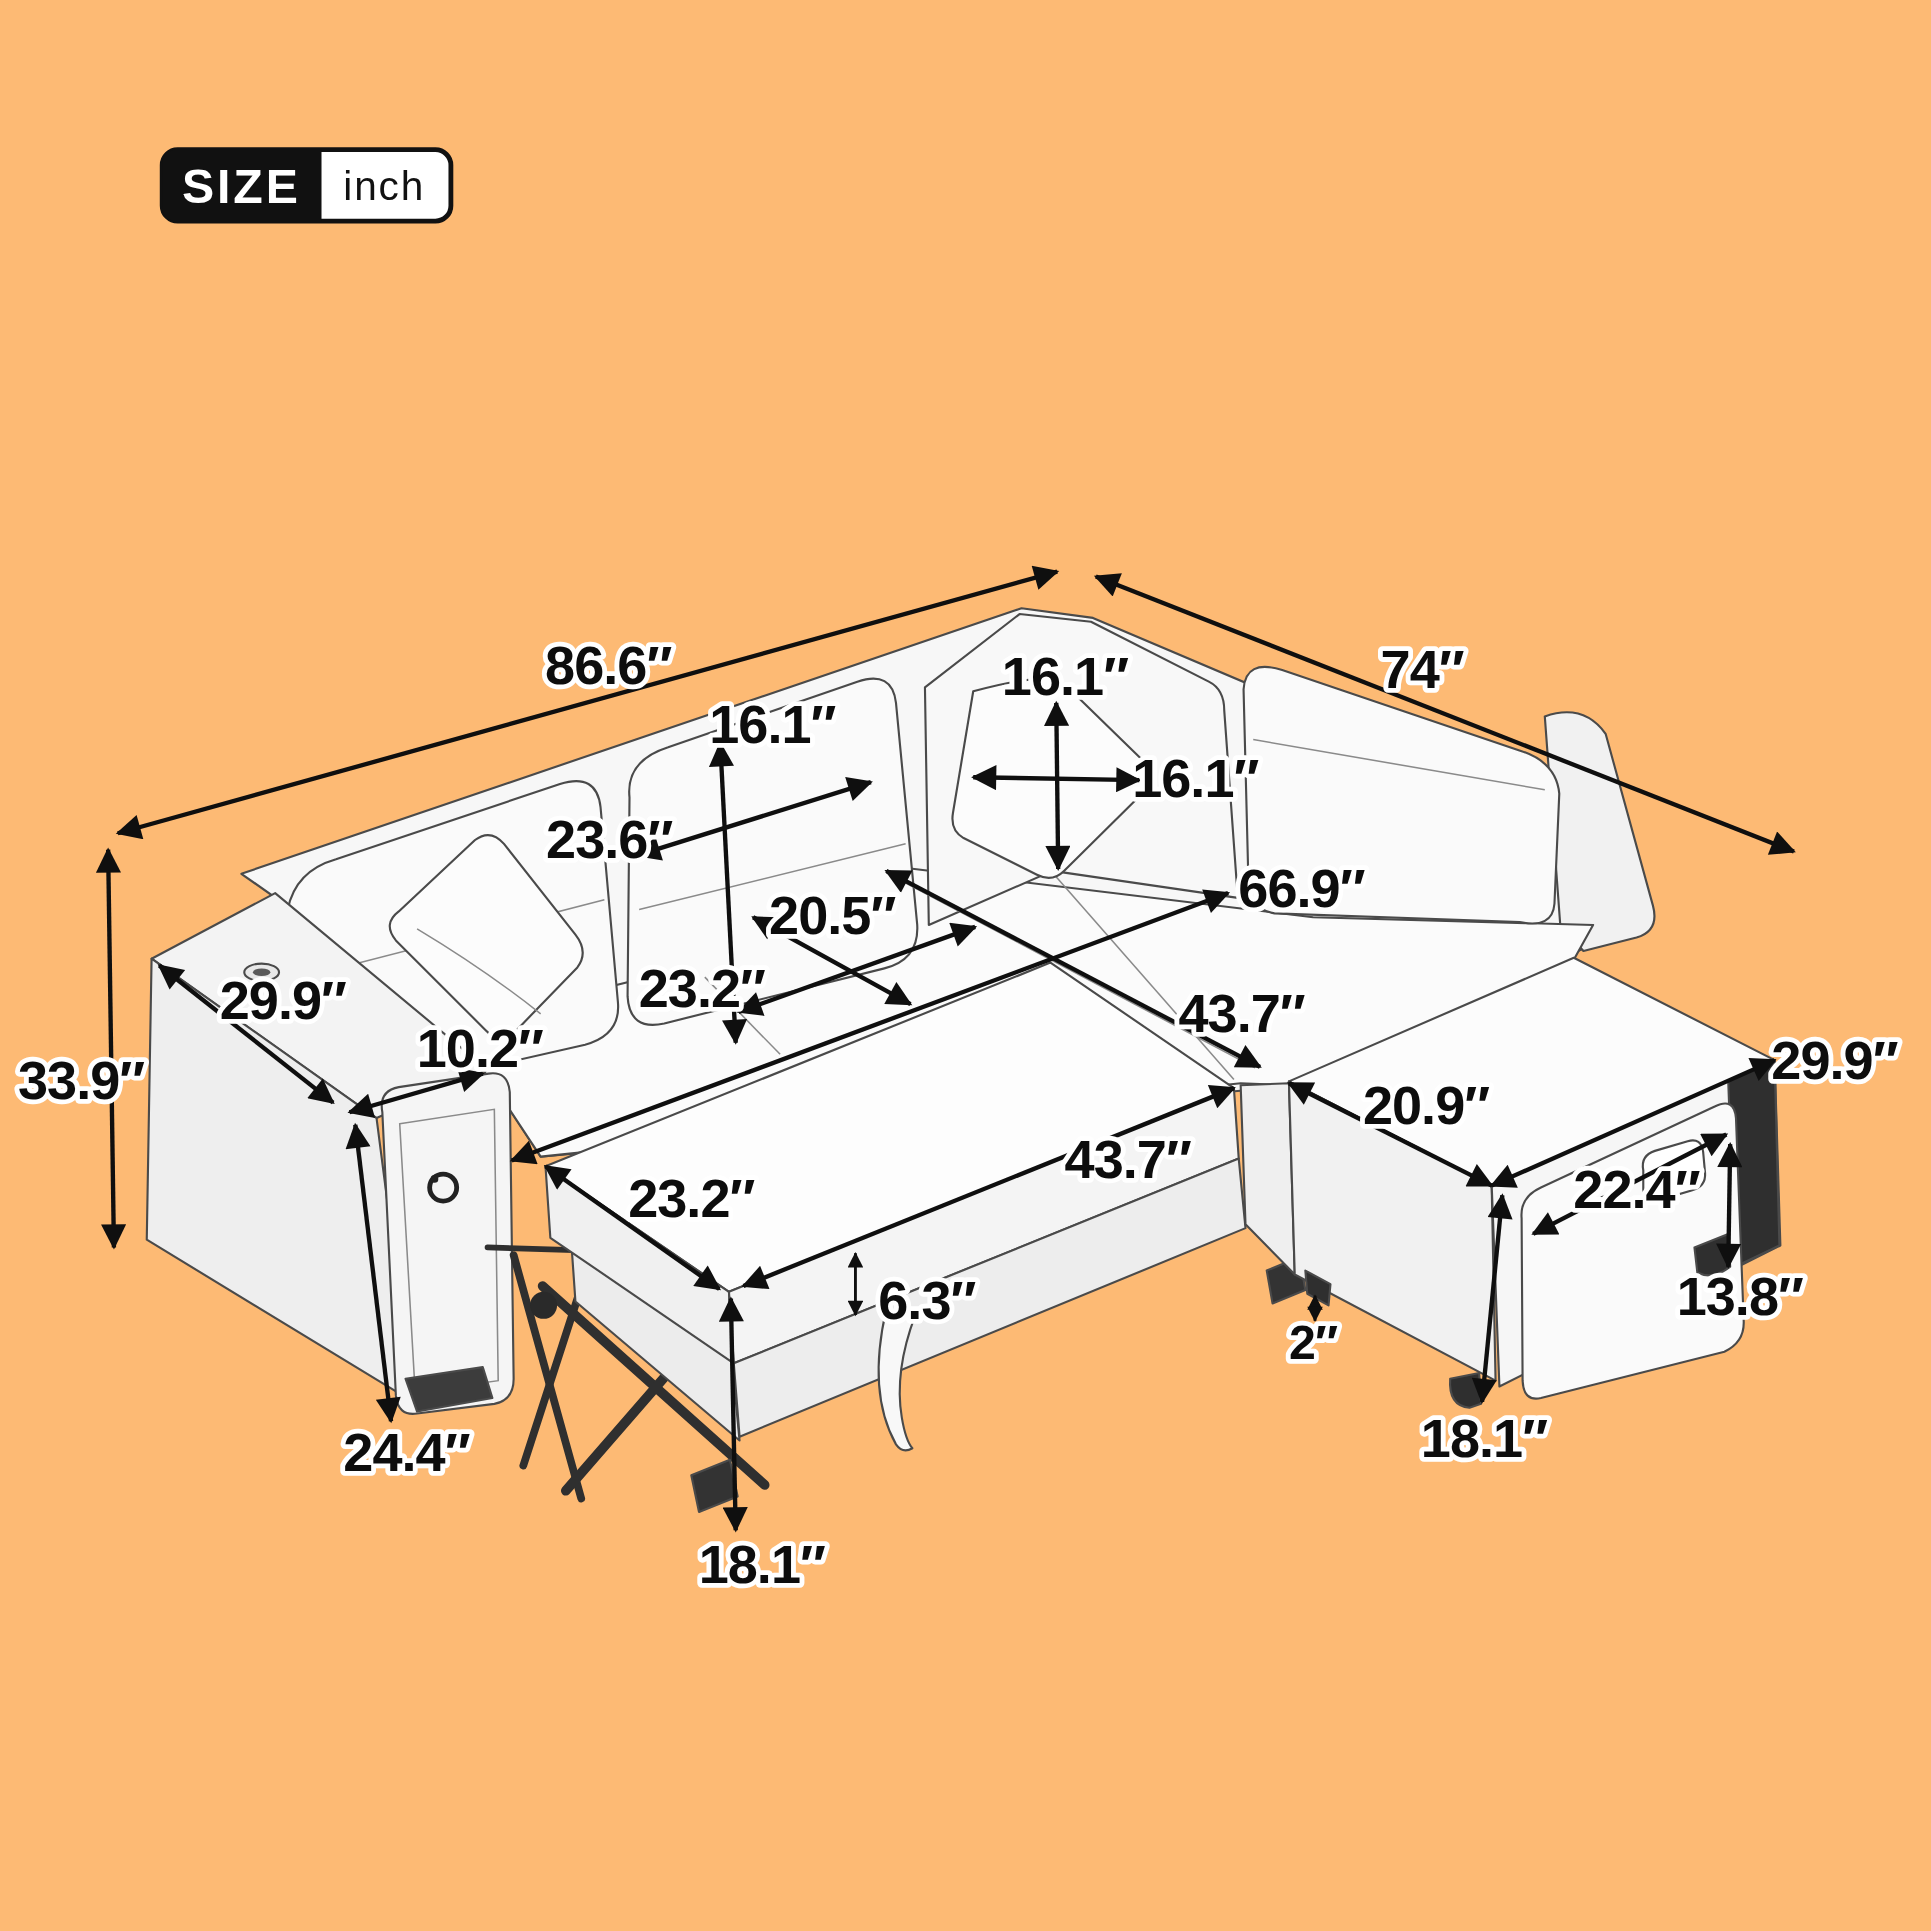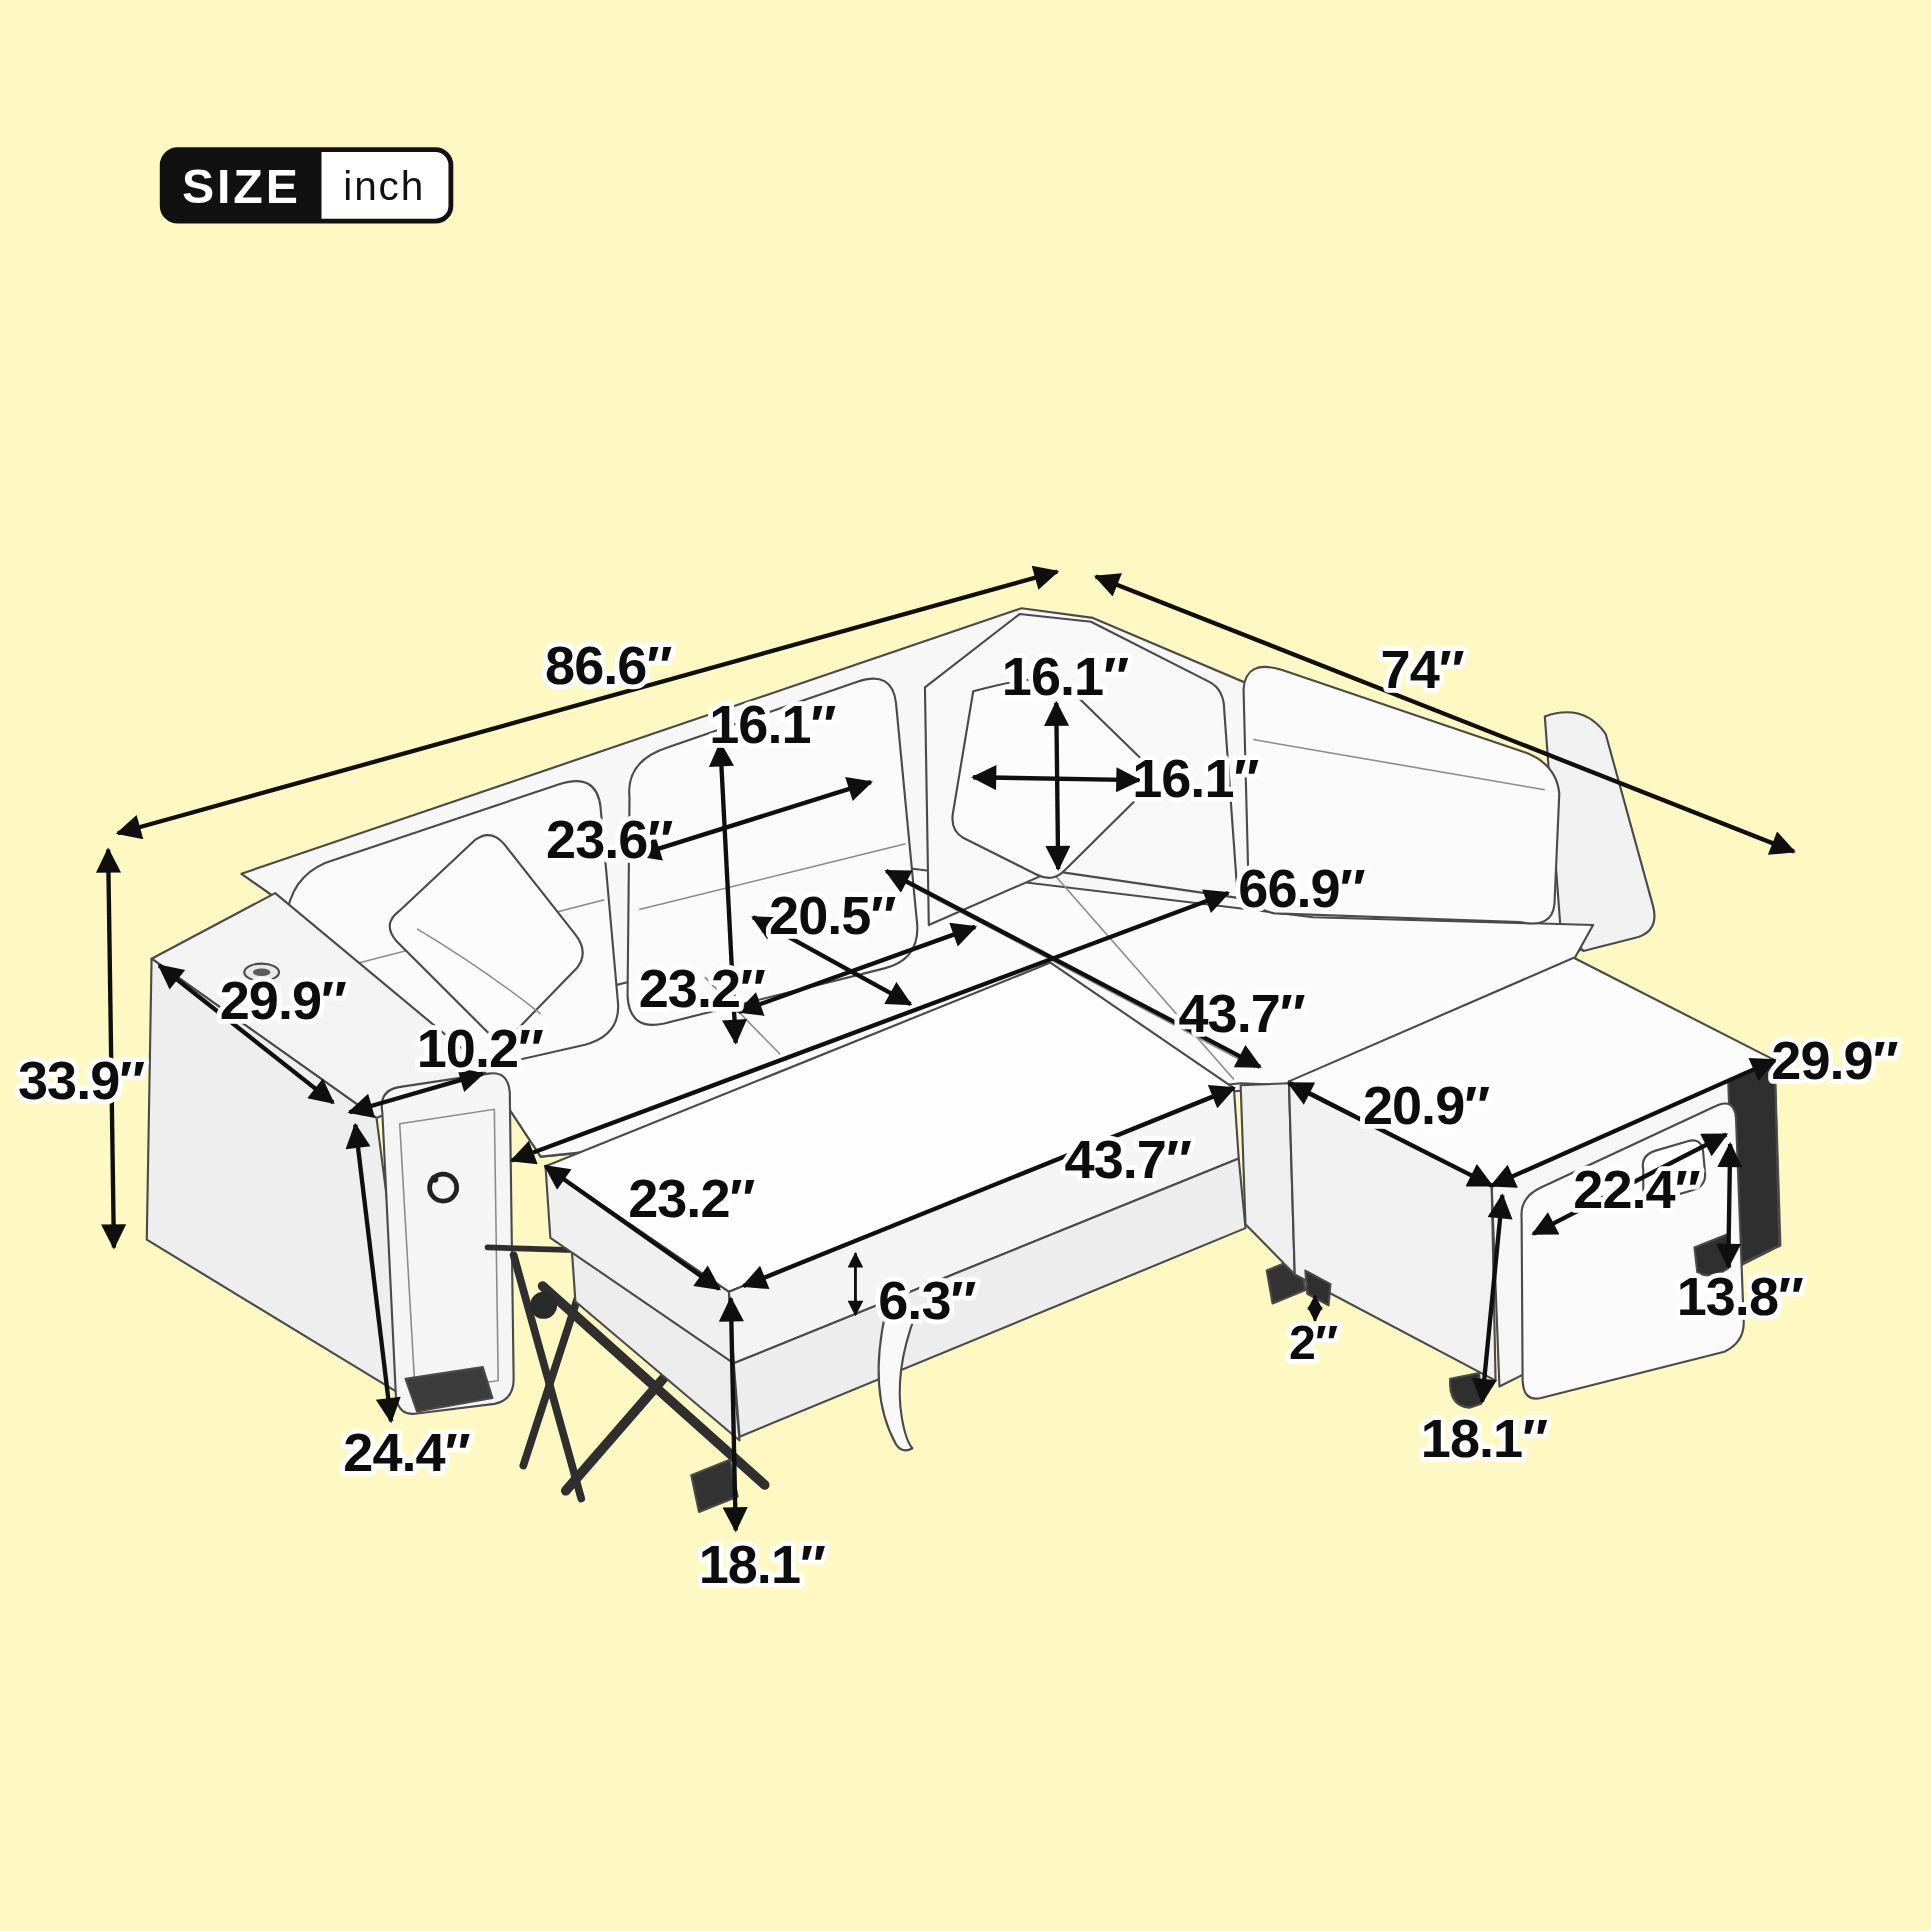--- a/index.html
+++ b/index.html
@@ -1,16 +1,16 @@
 <!DOCTYPE html>
 <html><head>
 <meta charset="utf-8">
 <style>
   html,body{margin:0;padding:0;background:#ffffff;}
-  #stage{position:relative;width:1931px;height:1931px;background:#fef9c3;overflow:hidden;
+  #stage{position:relative;width:1931px;height:1931px;background:#fdba74;overflow:hidden;
          font-family:"Liberation Sans","DejaVu Sans",sans-serif;}
   svg{display:block}
   .sketch{stroke:#4a4a4a;stroke-width:2.2;stroke-linejoin:round;stroke-linecap:round;}
   .faint{stroke:#8a8a8a;stroke-width:1.6;fill:none;}
   .dimline{stroke:#0f0f0f;stroke-width:4.5;fill:none;}
   .dimline-s{stroke:#0f0f0f;stroke-width:3;fill:none;}
   .dim{font-family:"Liberation Sans","DejaVu Sans",sans-serif;font-size:56px;font-weight:700;
        fill:#0d0d0d;letter-spacing:-1px;text-anchor:middle;
        paint-order:stroke;stroke:#ffffff;stroke-width:10px;stroke-linejoin:round;}
   .dim.small{font-size:50px;}

